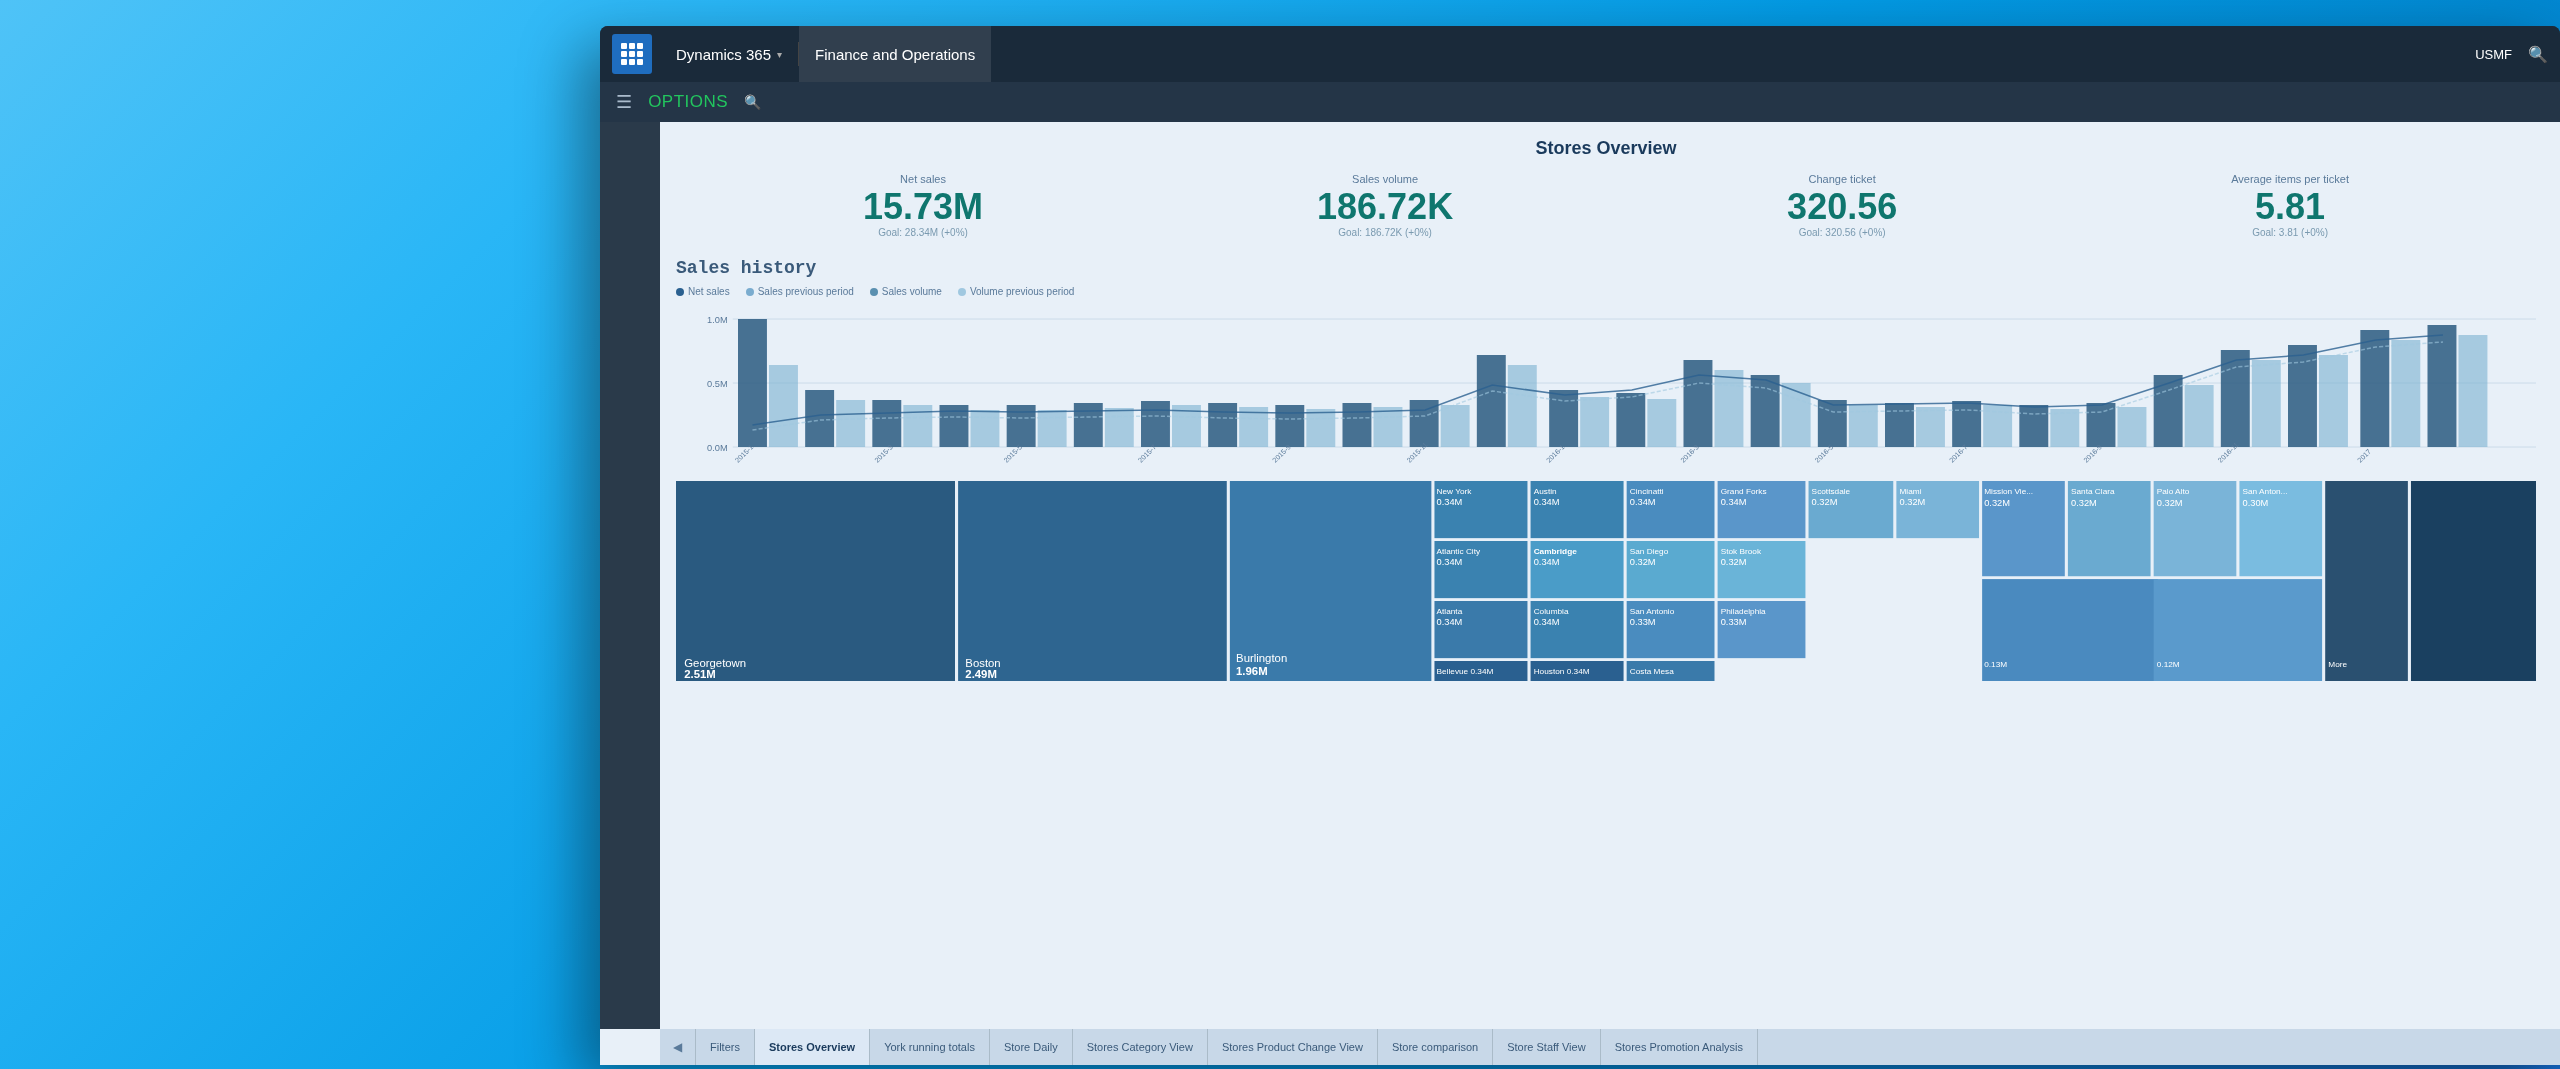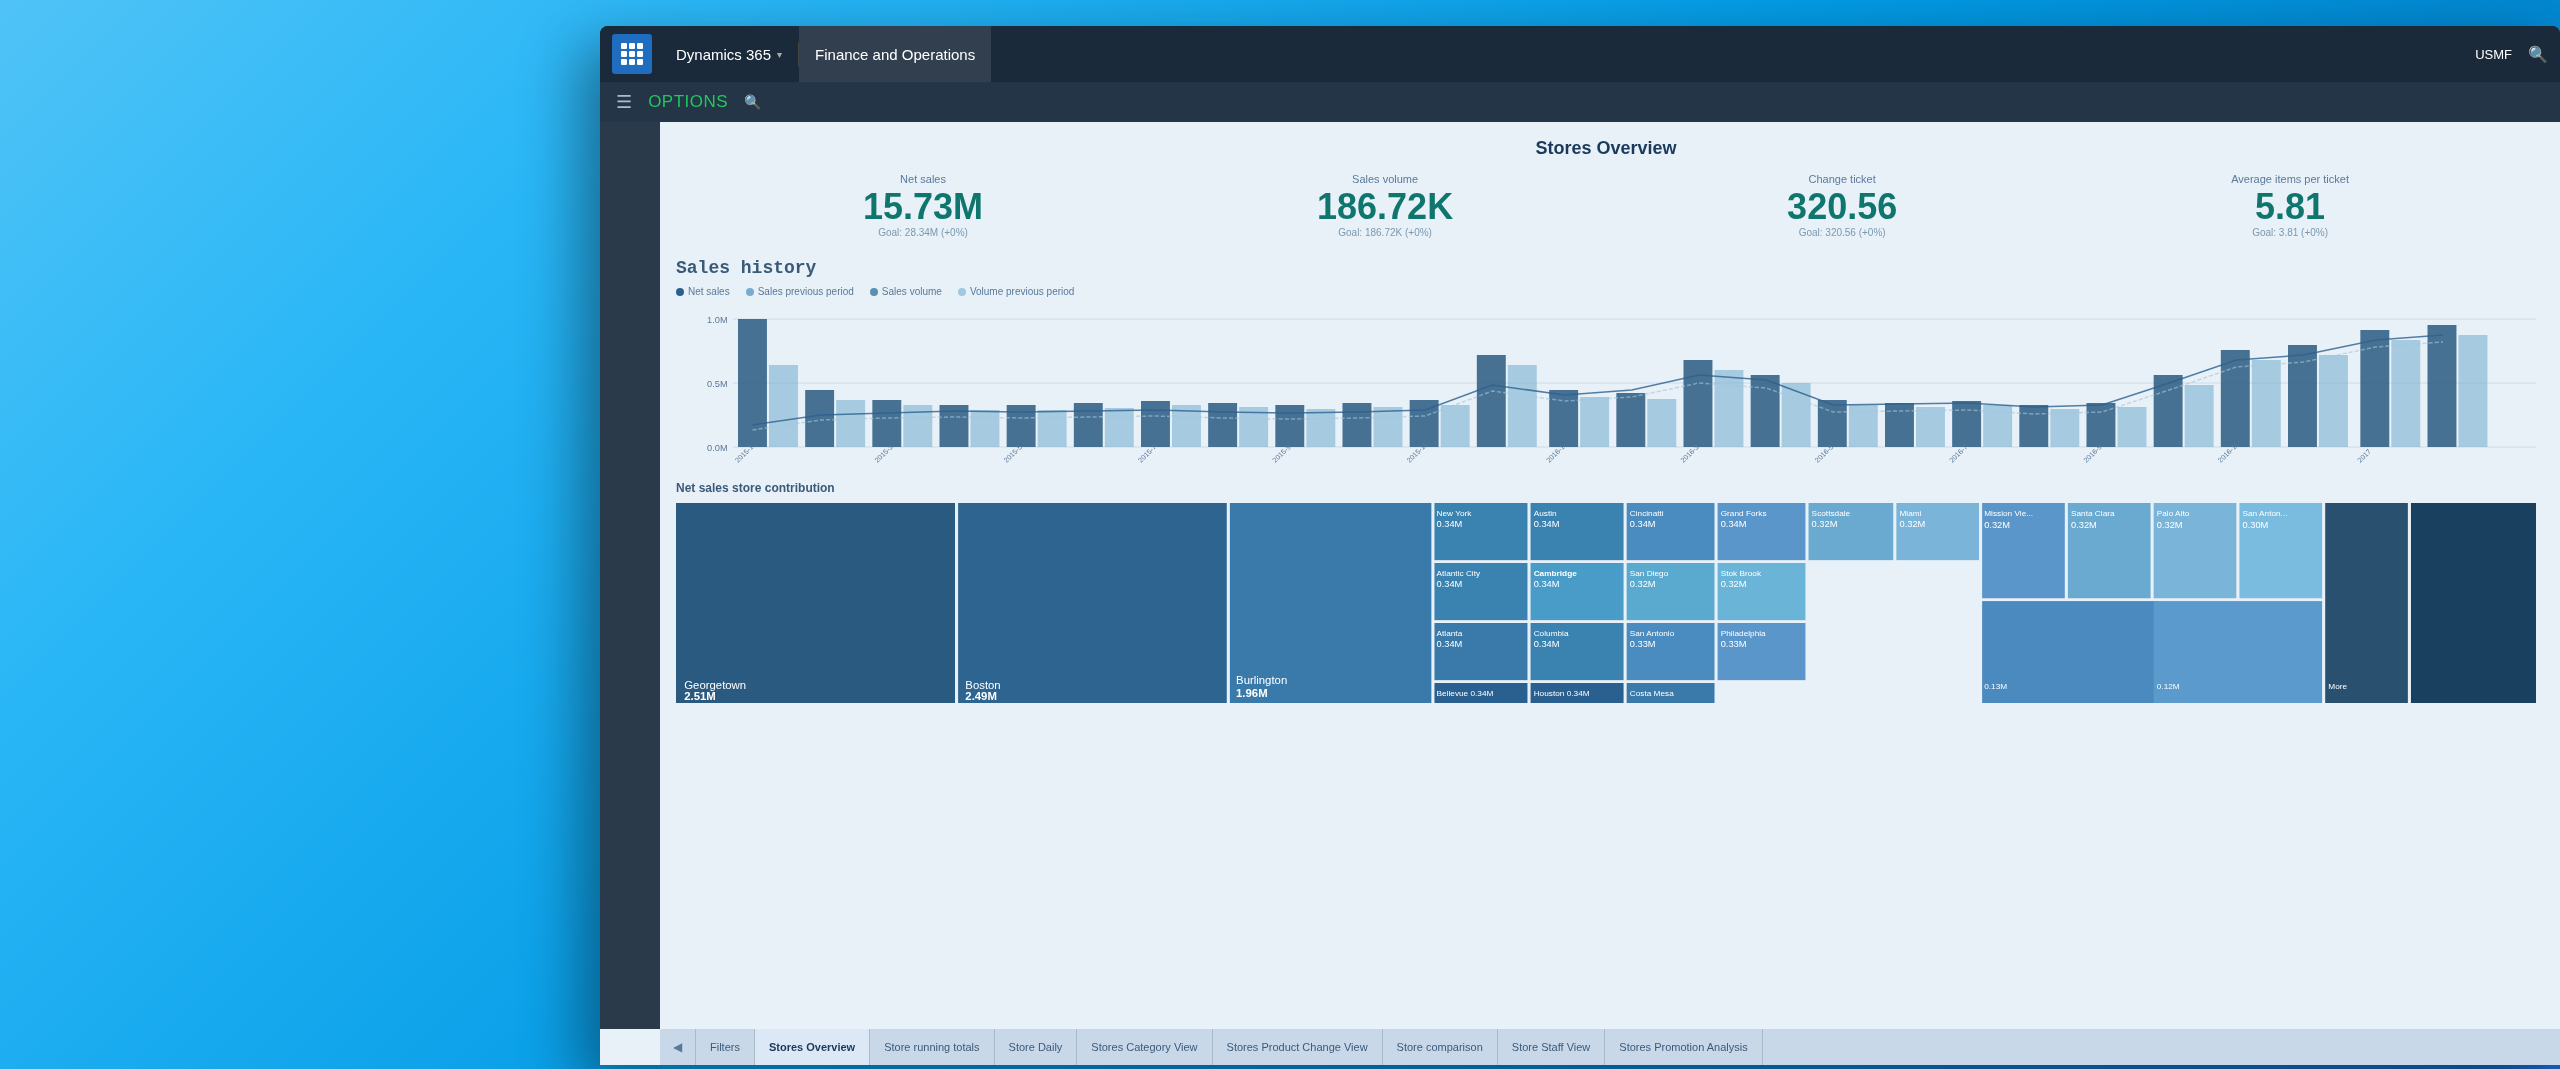--- a/index.html
+++ b/index.html
@@ -517,21 +517,20 @@
               <text x="1105" y="158" font-size="7" fill="#5a7a9a" transform="rotate(-45 1105 158)">2016-5</text>
               <text x="1235" y="158" font-size="7" fill="#5a7a9a" transform="rotate(-45 1235 158)">2016-7</text>
               <text x="1365" y="158" font-size="7" fill="#5a7a9a" transform="rotate(-45 1365 158)">2016-9</text>
               <text x="1495" y="158" font-size="7" fill="#5a7a9a" transform="rotate(-45 1495 158)">2016-11</text>
               <text x="1630" y="158" font-size="7" fill="#5a7a9a" transform="rotate(-45 1630 158)">2017</text>
             </svg>
           </div>
         </div>
 
         <div class="treemap-section">
-          <div class="treemap-title">Net sales store contribution</div>
 
           <svg class="treemap-svg" viewBox="0 0 1800 210" preserveAspectRatio="none">
 
             <rect x="0" y="0" width="270" height="210" fill="#2a5a80"></rect>
             <text x="8" y="195" font-size="11" fill="white">Georgetown</text>
             <text x="8" y="207" font-size="11" fill="white" font-weight="bold">2.51M</text>
 
             <rect x="273" y="0" width="260" height="210" fill="#2e6590"></rect>
             <text x="280" y="195" font-size="11" fill="white">Boston</text>
             <text x="280" y="207" font-size="11" fill="white" font-weight="bold">2.49M</text>
@@ -639,21 +638,21 @@
 
     <div class="bottom-tabs">
       <div class="tab-arrow">◀</div>
       <div class="tab-item">
         <span>Filters</span>
       </div>
       <div class="tab-item active">
         <span>Stores Overview</span>
       </div>
       <div class="tab-item">
-        <span>Store running totals</span>
+        <span>York running totals</span>
       </div>
       <div class="tab-item">
         <span>Store Daily</span>
       </div>
       <div class="tab-item">
         <span>Stores Category View</span>
       </div>
       <div class="tab-item">
         <span>Stores Product Change View</span>
       </div>

